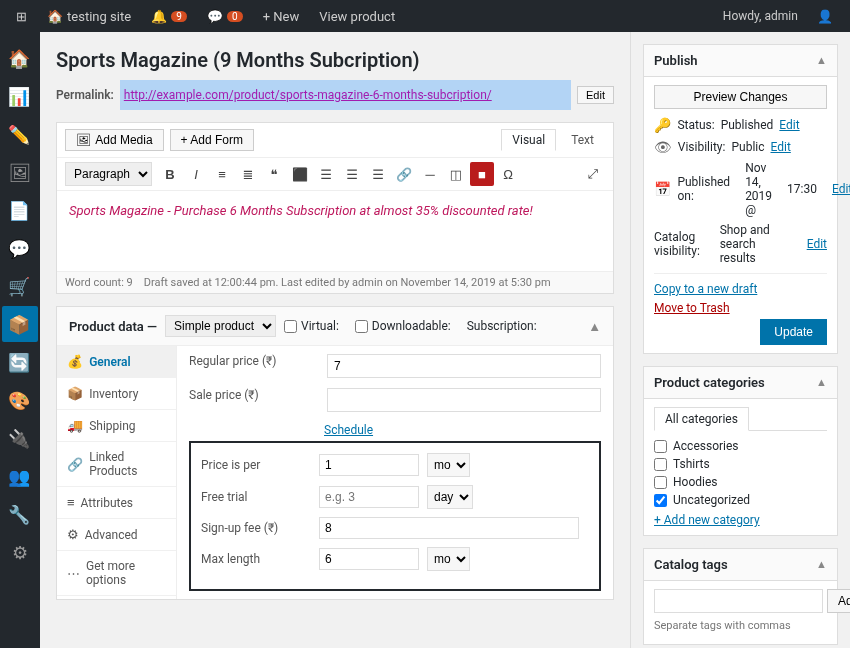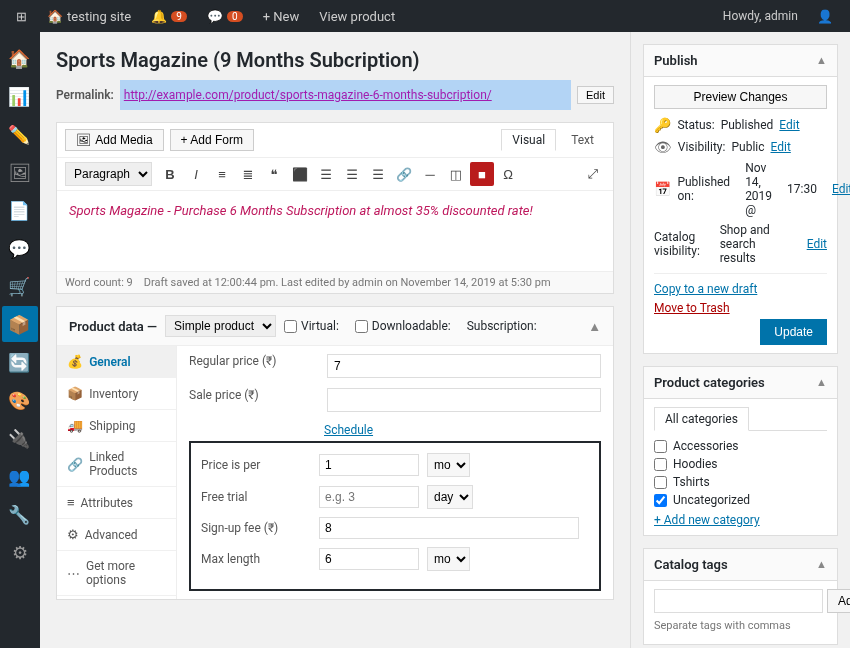--- a/index.html
+++ b/index.html
@@ -602,25 +602,25 @@
       <div class="panel-body">
         <div class="cat-tabs">
           <div class="cat-tab active">All categories</div>
         </div>
         <div class="cat-item">
           <input type="checkbox" style="">
           <span>Accessories</span>
         </div>
         <div class="cat-item">
           <input type="checkbox" style="">
-          <span>Hoodies</span>
+          <span>Tshirts</span>
         </div>
         <div class="cat-item">
           <input type="checkbox" style="">
-          <span>Tshirts</span>
+          <span>Hoodies</span>
         </div>
         <div class="cat-item">
           <input type="checkbox" checked="" style="">
           <span>Uncategorized</span>
         </div>
         <a class="add-cat-link">+ Add new category</a>
       </div>
     </div>
 
     <div class="panel">

